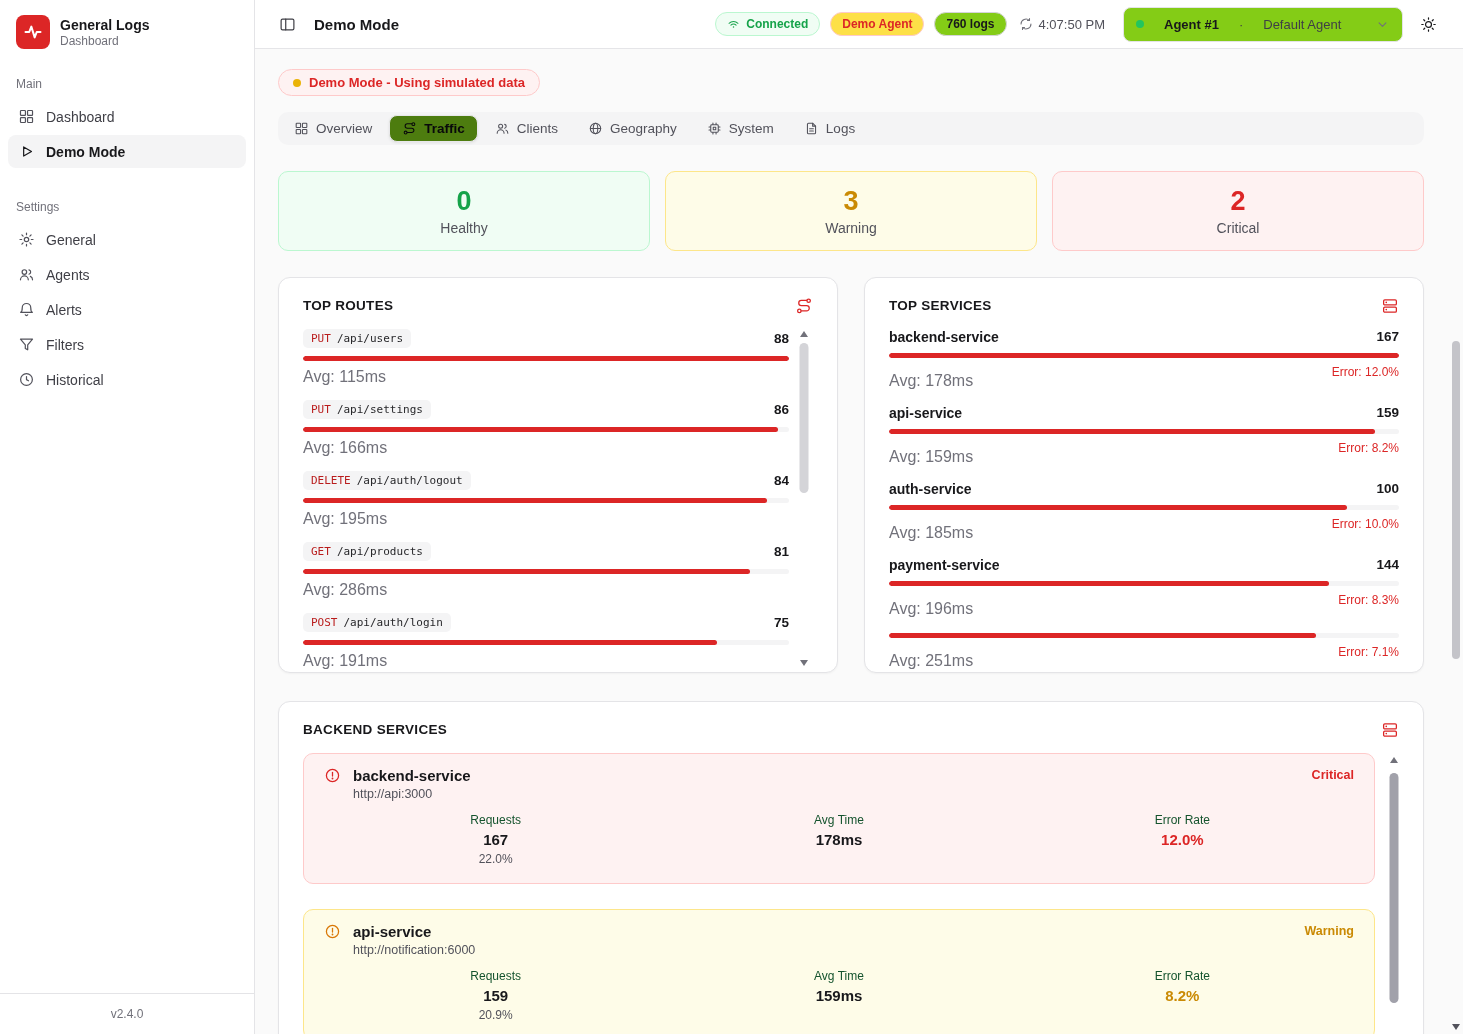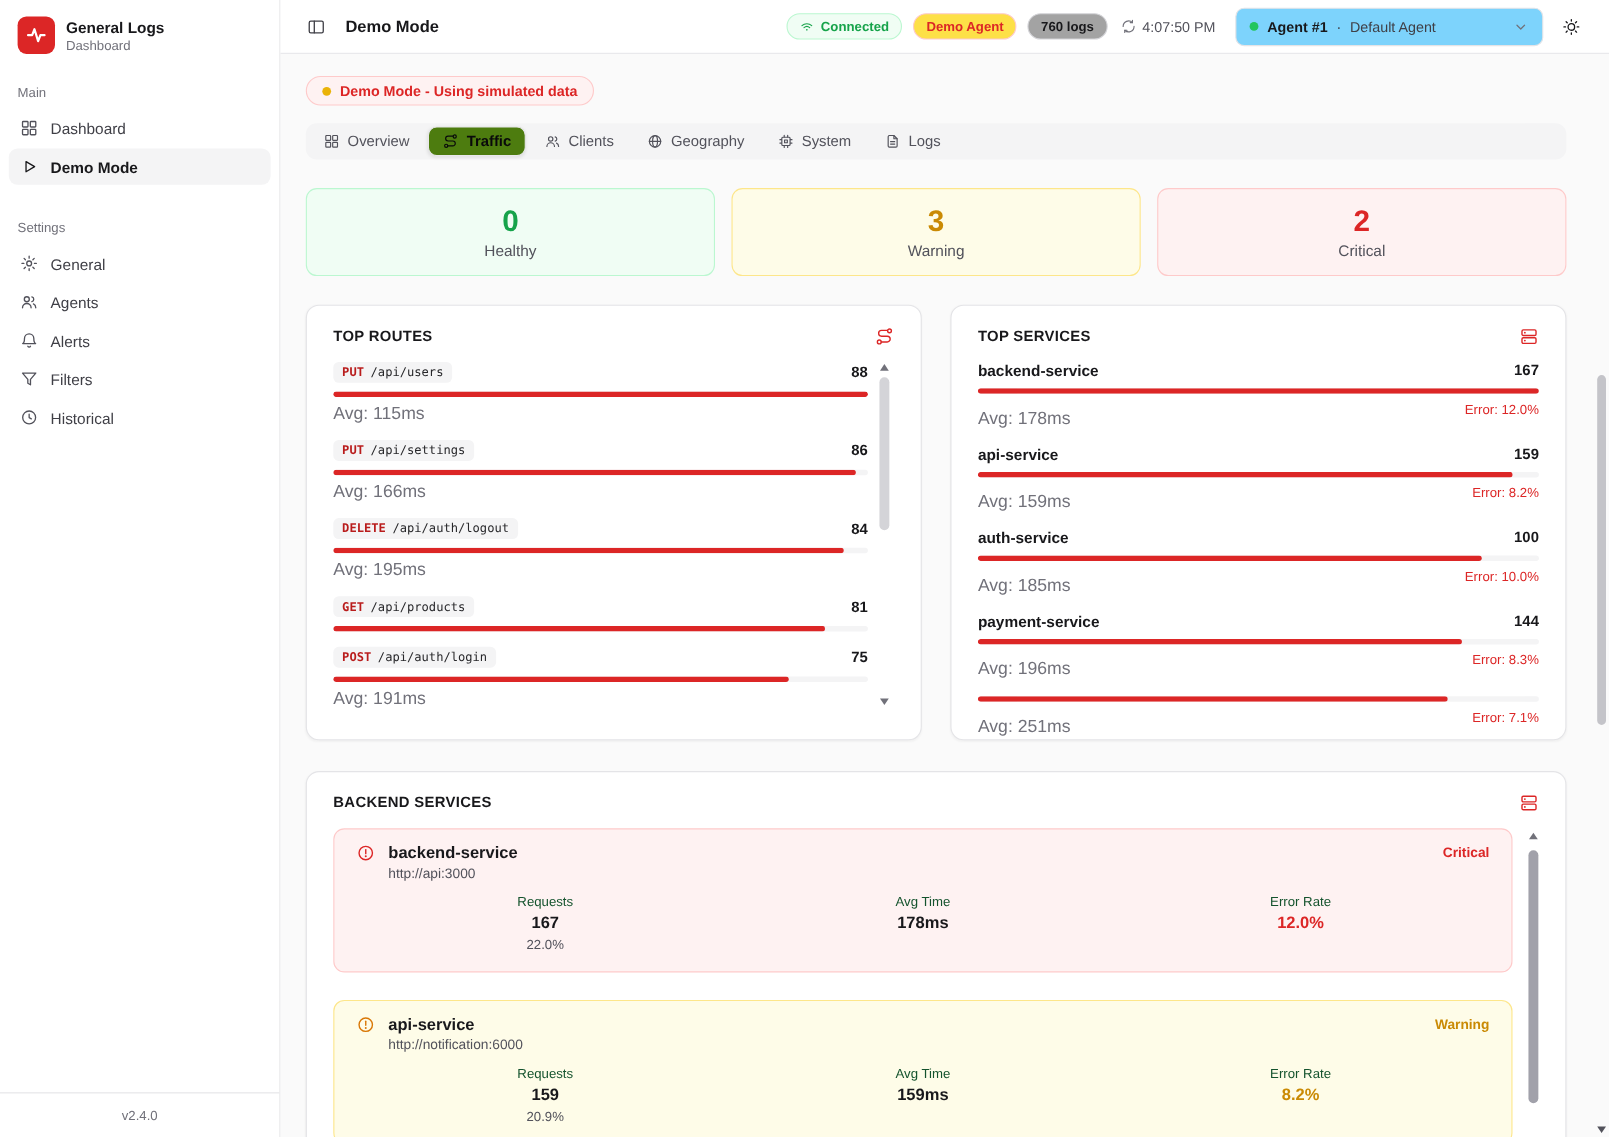--- a/index.html
+++ b/index.html
@@ -26,24 +26,24 @@
   .main { flex:1; display:flex; flex-direction:column; min-width:0; position:relative; }
   .topbar { height:49px; min-height:49px; background:#fff; border-bottom:1px solid #e5e5e8; display:flex; align-items:center; gap:13px; padding:0 20px 0 18px; }
   .tb-toggle { width:28px; height:28px; border:none; background:none; display:flex; align-items:center; justify-content:center; color:#3f3f46; cursor:pointer; }
   .tb-toggle .ic { width:17px; height:17px; }
   .tb-title { font-size:15px; font-weight:600; }
   .tb-right { margin-left:auto; display:flex; align-items:center; gap:10px; }
   .pill { display:inline-flex; align-items:center; gap:6px; font-size:12px; font-weight:600; padding:4px 11px; border-radius:999px; border:1px solid; white-space:nowrap; }
   .pill-connected { color:#16a34a; background:#f0fdf4; border-color:#bbf7d0; }
   .pill-connected .ic { width:13px; height:13px; }
   .pill-demo { color:#dc2626; background:#fde047; border-color:#fecaca; }
-  .pill-count { color:#18181b; background:#a3a3a3; border-color:#d4d4d8; }
+  .pill-count { color:#18181b; background:#84cc16; border-color:#d4d4d8; }
   .tb-time { display:flex; align-items:center; gap:6px; font-size:13px; color:#52525b; margin-left:2px; }
   .tb-time .ic { width:14px; height:14px; color:#71717a; cursor:pointer; }
-  .agent-select { display:flex; align-items:center; gap:8px; width:280px; height:35px; padding:0 12px; border:1px solid #e4e4e7; border-radius:8px; background:#7dd3fc; cursor:pointer; font-size:13px; margin-left:8px; }
+  .agent-select { display:flex; align-items:center; gap:20px; width:280px; height:35px; padding:0 12px; border:1px solid #e4e4e7; border-radius:8px; background:#84cc16; cursor:pointer; font-size:13px; margin-left:8px; }
   .dot-green { width:8px; height:8px; border-radius:50%; background:#22c55e; flex:none; }
   .agent-name { font-weight:700; }
   .agent-sep,.agent-value { color:#3f3f46; }
   .agent-select .ic { width:15px; height:15px; color:#71717a; margin-left:auto; }
   .theme-btn { width:30px; height:30px; border:none; background:none; display:flex; align-items:center; justify-content:center; color:#18181b; cursor:pointer; }
   .theme-btn .ic { width:17px; height:17px; }
 
   .content { flex:1; background:#fafafa; padding:20px 39px 0 23px; overflow:hidden; }
 
   
@@ -73,21 +73,21 @@
   .panel-title { font-size:13.5px; font-weight:700; letter-spacing:.3px; }
   .panel-icon { color:#dc2626; }
   .panel-icon .ic { width:18px; height:18px; }
   .chart-panel { height:396px; overflow:hidden; }
   .list-wrap { position:relative; }
   .pad-scroll { padding-right:24px; }
 
   .route-item { margin-bottom:14px; }
   .ri-top { display:flex; align-items:center; justify-content:space-between; margin-bottom:8px; }
   .method-badge { font-family:"DejaVu Sans Mono",monospace; font-size:11px; background:#f4f4f5; border-radius:5px; padding:3px 8px; }
-  .method { color:#b91c1c; font-weight:700; margin-right:6px; }
+  .method { color:#b91c1c; font-weight:400; margin-right:6px; }
   .path { color:#27272a; }
   .ri-count { font-size:13.5px; font-weight:700; }
   .bar-track { height:5px; border-radius:3px; background:#f4f4f5; overflow:hidden; }
   .bar-fill { height:100%; background:#dc2626; border-radius:3px; width:0; }
   .ri-avg { font-size:16px; color:#71717a; margin-top:7px; }
 
   .svc-item { margin-bottom:15px; }
   .svc-name { font-size:14px; font-weight:600; }
   .svc-meta { display:flex; justify-content:space-between; margin-top:7px; }
   .svc-err { font-size:12px; color:#dc2626; }
@@ -429,20 +429,21 @@
           </div>
 
           <div class="route-item">
             <div class="ri-top">
               <span class="method-badge"><span class="method">GET</span><span class="path">/api/products</span></span>
               <span class="ri-count">81</span>
             </div>
             <div class="bar-track">
                 <div class="bar-fill" style="width: 92%;"></div>
               </div>
+            <div class="ri-avg">Avg: 286ms</div>
           </div>
 
           <div class="route-item">
             <div class="ri-top">
               <span class="method-badge"><span class="method">POST</span><span class="path">/api/auth/login</span></span>
               <span class="ri-count">75</span>
             </div>
             <div class="bar-track">
                 <div class="bar-fill" style="width: 85.2%;"></div>
               </div>

